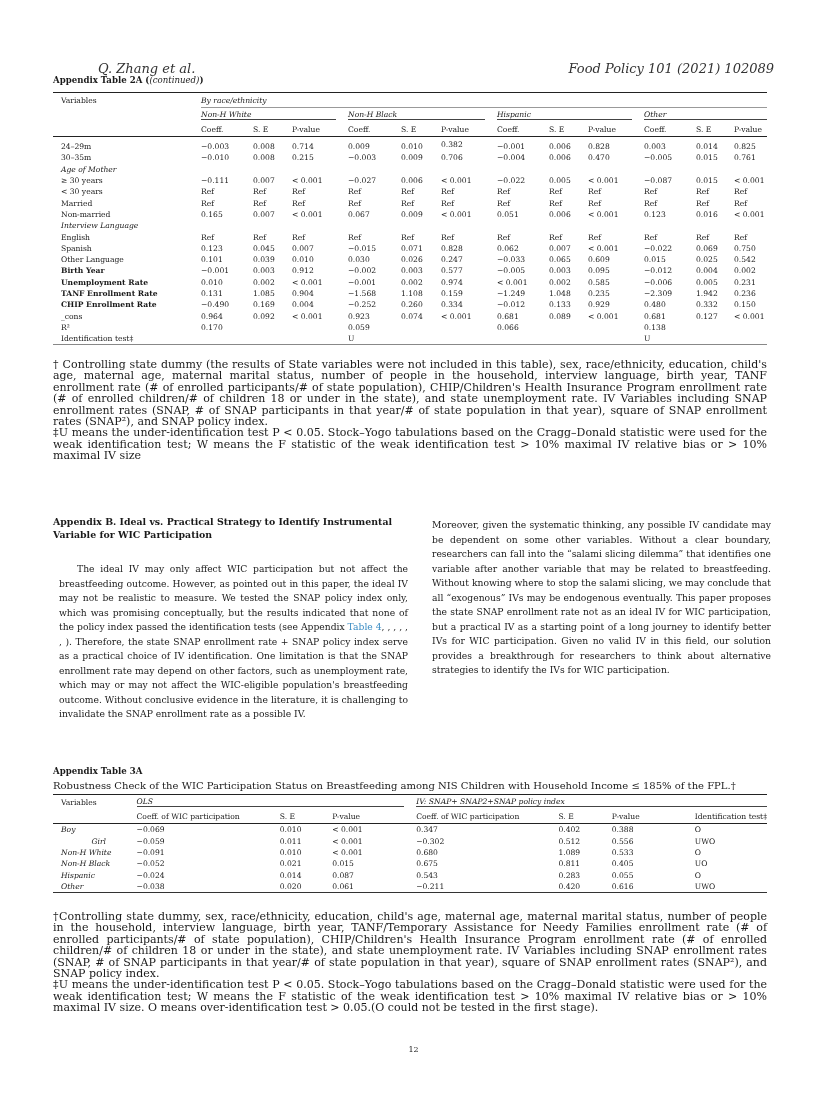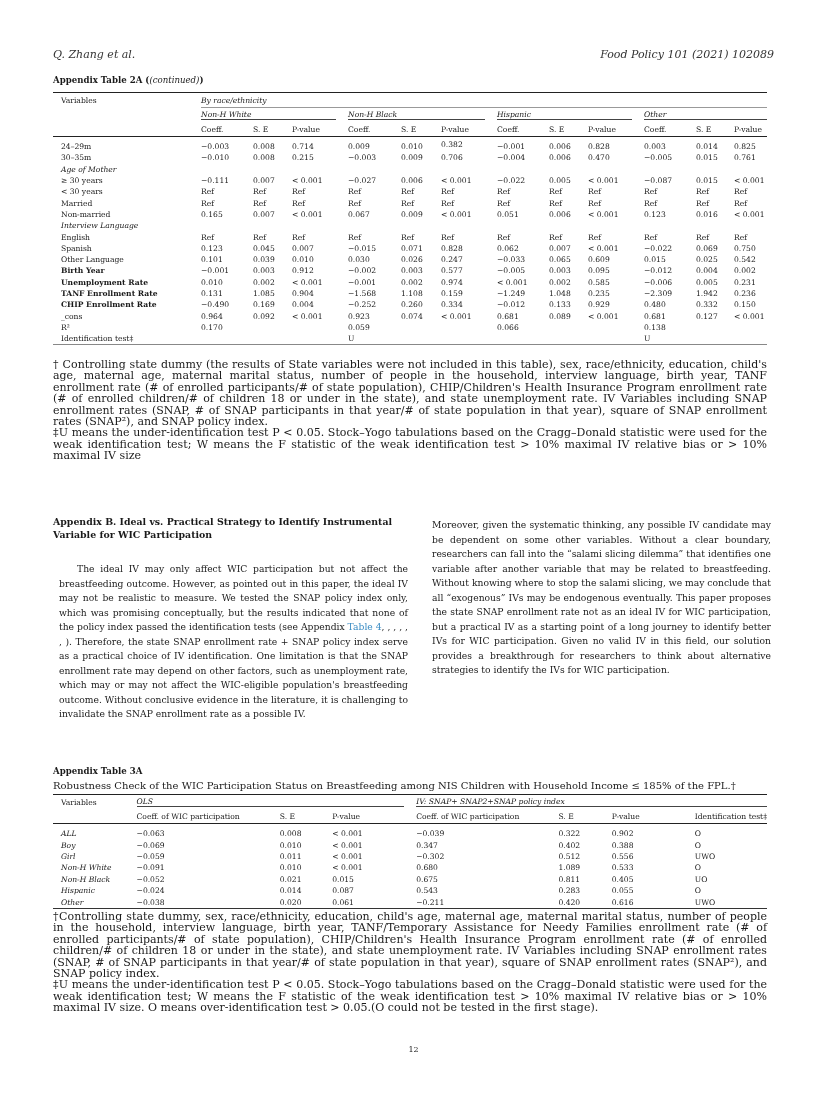--- a/index.html
+++ b/index.html
@@ -1,17 +1,17 @@
 <!DOCTYPE html>
 <html><head>
 <meta charset="utf-8">
 <style>
   html, body { margin:0; padding:0; background:#fff; }
   body { width:827px; height:1103px; position:relative; font-family:"DejaVu Serif", serif; color:#1a1a1a; overflow:hidden; }
-  .hdr { position:absolute; top:48px; font-size:11px; font-style:italic; color:#333; }
+  .hdr { position:absolute; top:61px; font-size:13px; font-style:italic; color:#333;margin-left:45px; }
   .hdr.left { left:53px; }
   .hdr.right { right:53px; }
   .tcap { position:absolute; left:53px; font-size:8.6px; font-weight:bold; }
   .tcap i { font-weight:normal; }
   table { border-collapse:collapse; font-size:7.6px; }
   table td, table th { padding:0; font-weight:normal; text-align:left; white-space:nowrap; }
   .t2a { position:absolute; left:53px; top:92px; width:714px; }
   .t2a .rule-top { border-top:1.2px solid #222; }
   .cell-h { height:14px; vertical-align:middle; }
   .thick { border-bottom:1.5px solid #222; }
@@ -416,41 +416,31 @@
         <th class="cell-h">S. E</th>
         <th class="cell-h">P-value</th>
         <th class="cell-h">Coeff. of WIC participation</th>
         <th class="cell-h">S. E</th>
         <th class="cell-h">P-value</th>
         <th class="cell-h">Identification test‡</th>
       </tr>
   </thead>
   <tbody id="t3-body">
       <tr>
-        <td class="it" style="padding-left: 8px; height: 11.4px; padding-top: 4px;">ALL</td>
-        <td style="padding-top: 4px;">−0.063</td>
-        <td style="padding-top: 4px;">0.008</td>
-        <td style="padding-top: 4px;">&lt; 0.001</td>
-        <td style="padding-top: 4px;">−0.039</td>
-        <td style="padding-top: 4px;">0.322</td>
-        <td style="padding-top: 4px;">0.902</td>
-        <td style="padding-top: 4px;">O</td>
-      </tr>
-      <tr>
         <td class="it" style="padding-left: 8px; height: 11.4px;">Boy</td>
         <td>−0.069</td>
         <td>0.010</td>
         <td>&lt; 0.001</td>
         <td>0.347</td>
         <td>0.402</td>
         <td>0.388</td>
         <td>O</td>
       </tr>
       <tr>
-        <td class="it" style="padding-left: 8px; height: 11.4px;">Girl</td>
+        <td class="it" style="padding-left: 8px; height: 11.4px; text-align: center;">Girl</td>
         <td>−0.059</td>
         <td>0.011</td>
         <td>&lt; 0.001</td>
         <td>−0.302</td>
         <td>0.512</td>
         <td>0.556</td>
         <td>UWO</td>
       </tr>
       <tr>
         <td class="it" style="padding-left: 8px; height: 11.4px;">Non-H White</td>

